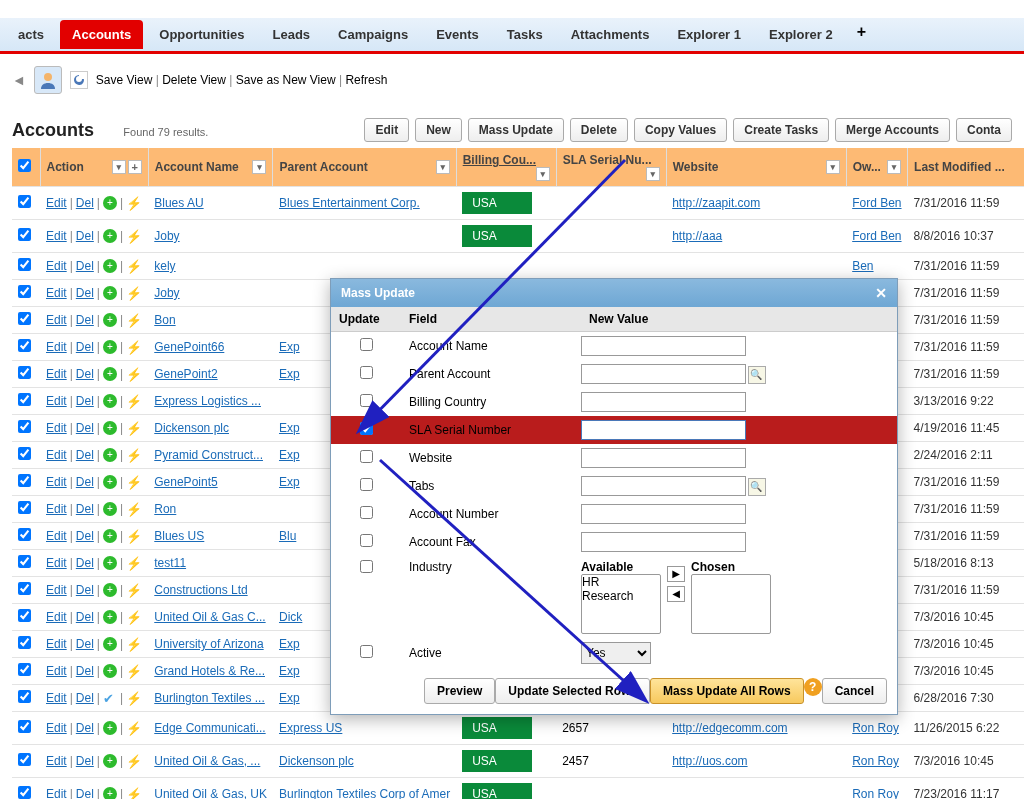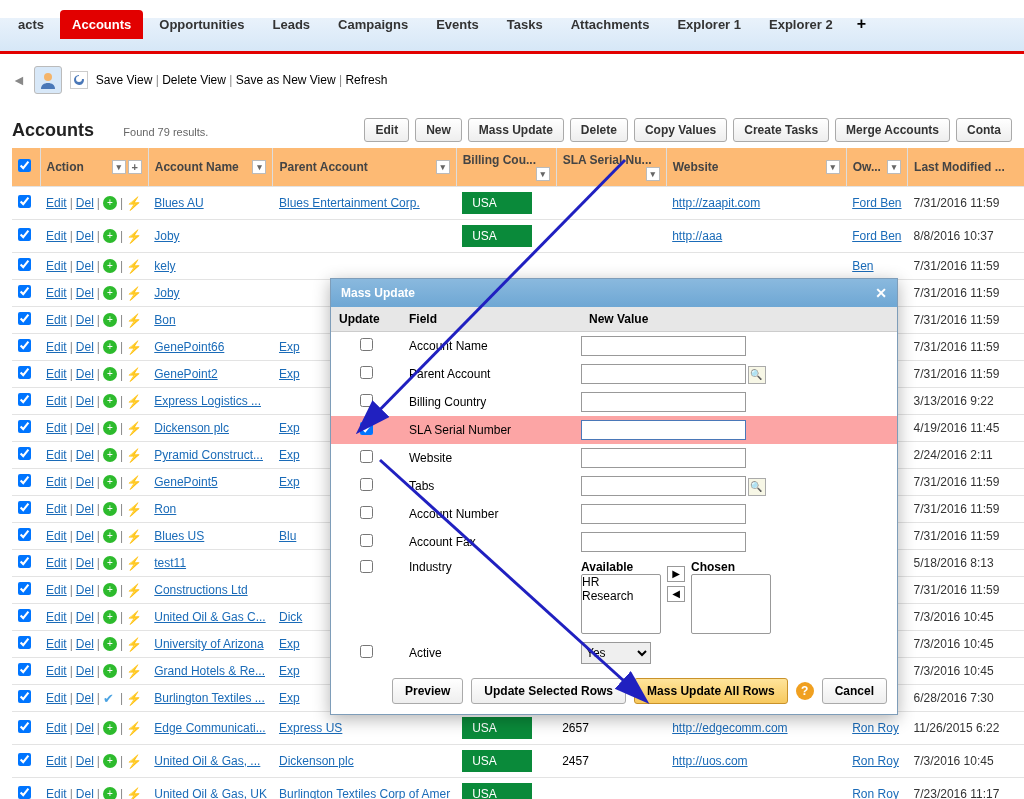--- a/index.html
+++ b/index.html
@@ -1,19 +1,19 @@
 <!DOCTYPE html>
 <html><head>
 <meta charset="utf-8">
 <style>
 *{box-sizing:border-box;font-family:Arial,Helvetica,sans-serif;font-size:12px;margin:0;padding:0}
 body{background:#fff;overflow:hidden;width:1024px;height:799px;position:relative}
 
 
-.tabbar{background:linear-gradient(#e9f2fb,#d6e7f7);border-bottom:3px solid #e20000;height:36px;display:flex;align-items:flex-end;padding:12px 6px;position:relative;top:18px}
+.tabbar{background:linear-gradient(#e9f2fb,#d6e7f7);border-bottom:3px solid #e20000;height:36px;display:flex;align-items:center;padding:0 6px;position:relative;top:18px}
 .tab{padding:7px 12px;color:#333;font-weight:bold;font-size:13px;cursor:pointer;margin-right:4px;border-radius:4px 4px 0 0}
 .tab.active{background:#e20000;color:#fff}
 .tab-plus{font-weight:bold;font-size:16px;padding:0 8px 6px}
 
 
 .viewrow{display:flex;align-items:center;gap:8px;padding:10px 12px;margin-top:20px}
 .person-icon{width:28px;height:28px;background:#d8e8f8;border:1px solid #bbb;border-radius:3px;display:flex;align-items:center;justify-content:center}
 .viewrow select{height:24px;width:160px;border:1px solid #aaa}
 .refresh-ico{width:18px;height:18px;border:1px solid #ccc;display:inline-block}
 .link{color:#000000;text-decoration:none;cursor:pointer}
@@ -44,33 +44,33 @@
 td.owner,td.date{color:#333}
 .modal{position:absolute;left:330px;top:278px;width:568px;background:#fff;border:1px solid #7e9db9;box-shadow:0 4px 16px rgba(0,0,0,.3)}
 .mtitle{background:linear-gradient(#8ab9de,#6ea7d4);color:#fff;font-weight:bold;padding:6px 10px;font-size:13px;display:flex;justify-content:space-between;align-items:center}
 .mtitle .x{cursor:pointer;font-size:14px}
 .mhdr{display:flex;background:#e7e7e7;border-bottom:1px solid #ccc;font-weight:bold}
 .mhdr div{padding:5px 8px}
 .mu-col-u{width:70px}
 .mu-col-f{width:180px}
 .mu-col-v{flex:1}
 .mrow{display:flex;align-items:center;padding:4px 0}
-.mrow.sel{background:#fca5a5}
+.mrow.sel{background:#b91c1c}
 .mrow .c1{width:70px;text-align:center}
 .mrow .c2{width:180px;padding-left:8px}
 .mrow .c3{flex:1;padding-right:10px}
 .mrow input[type=text]{width:165px;height:20px;border:1px solid #999}
 .mrow.sel input[type=text]{border:1px solid #4a78b8}
 .look{display:inline-block;width:18px;height:18px;border:1px solid #aaa;background:#f7f7e6;margin-left:2px;font-size:10px;text-align:center;line-height:16px}
 .picklist{display:flex;gap:6px;align-items:flex-start}
 .picklist select{width:80px;height:60px;border:1px solid #999}
 .pickbtns{display:flex;flex-direction:column;gap:4px;margin-top:6px}
 .pickbtns span{border:1px solid #999;width:18px;height:16px;text-align:center;font-size:10px;line-height:14px;cursor:pointer;background:#fff}
 .picklabel{font-weight:bold;font-size:12px}
-.mfoot{display:flex;justify-content:flex-end;gap:8px;padding:10px;border-top:0;align-items:center}
+.mfoot{display:flex;justify-content:flex-end;padding:10px;border-top:0;}
 .btn2{background:linear-gradient(#fff,#eee);border:1px solid #aaa;border-radius:3px;padding:5px 12px;font-weight:bold;cursor:pointer}
 .btn2.hl{background:linear-gradient(#ffe49a,#f7c95e);border-color:#c9922a}
 .helpq{width:18px;height:18px;border-radius:50%;background:#f0a020;color:#fff;text-align:center;line-height:18px;font-weight:bold}
 select.yn{width:70px;height:22px;border:1px solid #999}
 
 
 svg.arrows{position:absolute;left:0;top:0;pointer-events:none}
 </style>
 </head>
 <body>
@@ -122,21 +122,21 @@
     </div>
 </div>
 
 <table>
   <thead>
       <tr id="thr">
         <th style="width: 28px;"><input type="checkbox" class="cb" checked="" style=""></th>
         <th style="width: 100px;"><span>Action</span><span class="plus">+</span><span class="dd">▾</span></th>
         <th style="width: 120px;"><span>Account Name</span><span class="dd">▾</span></th>
         <th style="width: 180px;"><span>Parent Account</span><span class="dd">▾</span></th>
-        <th style="width: 100px;"><span>Billing Cou...</span><span class="dd">▾</span></th>
+        <th style="width: 100px; text-decoration: underline;"><span>Billing Cou...</span><span class="dd">▾</span></th>
         <th style="width: 110px;"><span>SLA Serial Nu...</span><span class="dd">▾</span></th>
         <th style="width: 180px;"><span>Website</span><span class="dd">▾</span></th>
         <th style="width: 55px;"><span>Ow...</span><span class="dd">▾</span></th>
         <th><span>Last Modified ...</span></th>
       </tr>
     </thead>
   <tbody id="tbody">
       <tr class="tblrow">
         <td><input type="checkbox" class="cb" checked="" style=""></td>
         <td><span class="acticons">

